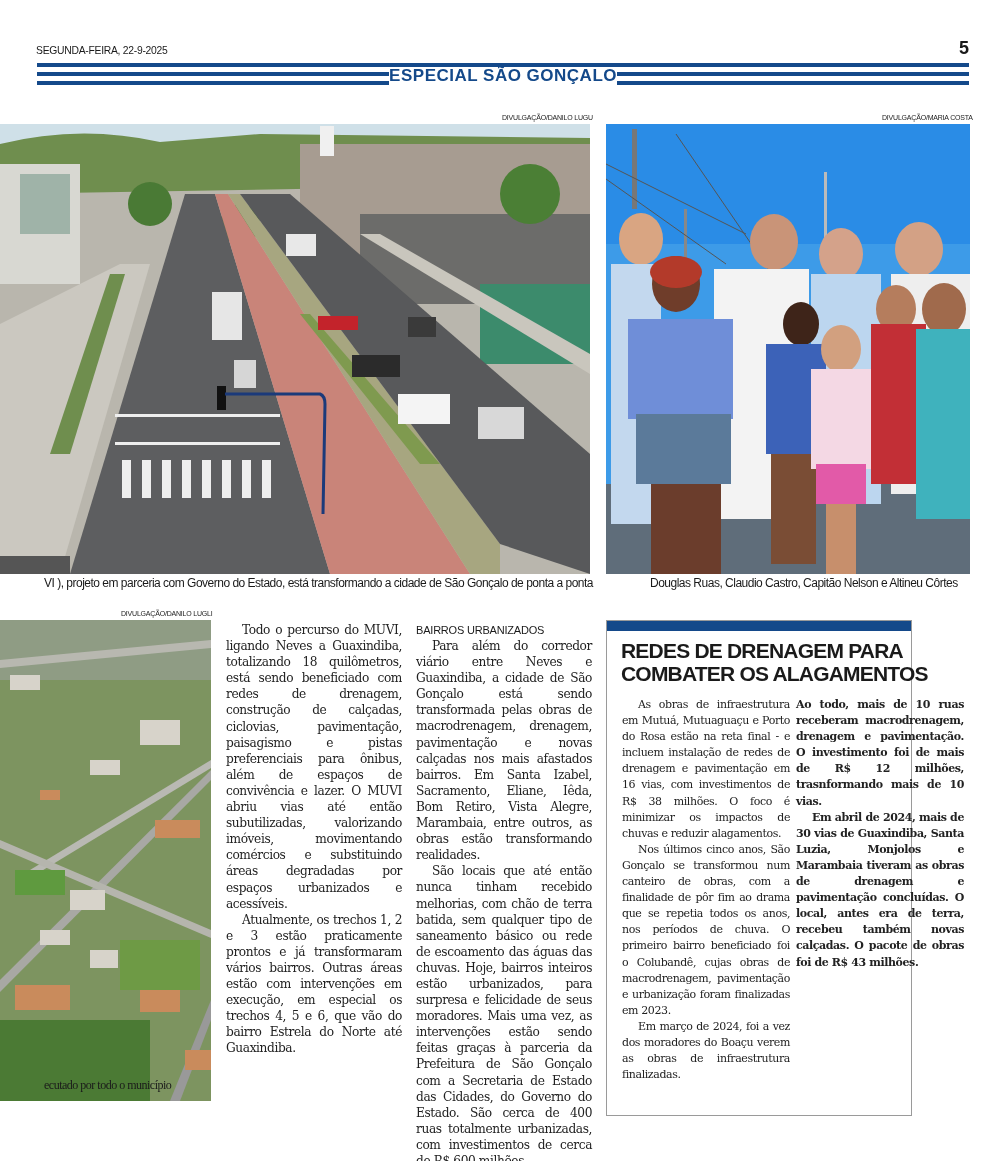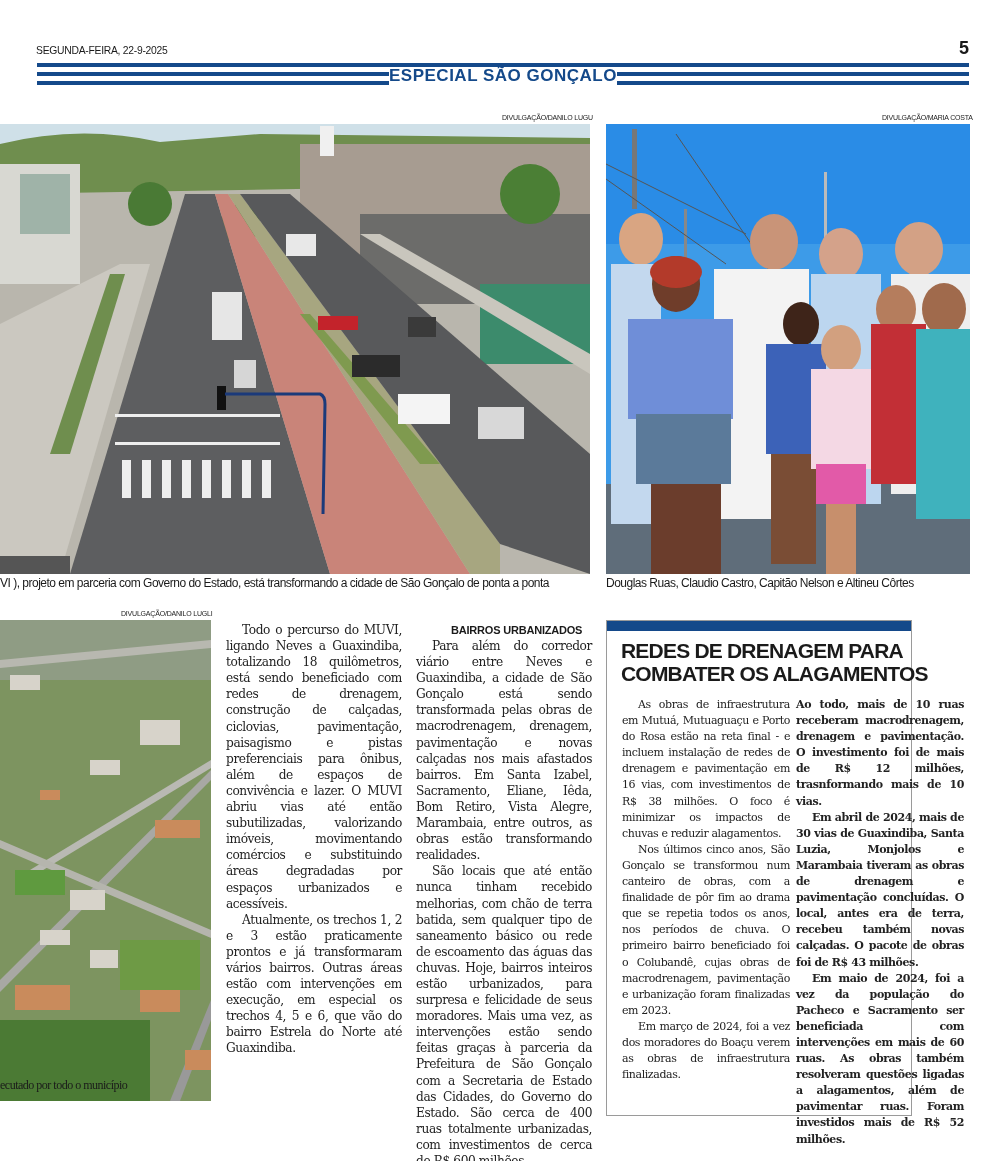--- a/index.html
+++ b/index.html
@@ -8,33 +8,33 @@
 
     .header-date { position: absolute; left: 36px; top: 44px; font-family: "Liberation Sans", sans-serif; font-size: 11.5px; letter-spacing: -0.3px; color: #1a1a1a; transform: scaleX(0.9); transform-origin: left; }
     .page-number { position: absolute; right: 38px; top: 38px; font-family: "Liberation Sans", sans-serif; font-size: 18px; font-weight: bold; color: #1a1a1a; }
 
     .stripe { position: absolute; height: 4px; background: #14498a; }
     .stripe.full { left: 37px; width: 932px; top: 63px; }
     .stripe.l1 { left: 37px; width: 352px; top: 72px; }
     .stripe.l2 { left: 37px; width: 352px; top: 81px; }
     .stripe.r1 { left: 617px; width: 352px; top: 72px; }
     .stripe.r2 { left: 617px; width: 352px; top: 81px; }
-    .section-title { position: absolute; left: 389px; width: 228px; top: 66px; text-align: left; font-family: "Liberation Sans", sans-serif; font-weight: bold; font-size: 17px; color: #14498a; letter-spacing: 0.5px; }
+    .section-title { position: absolute; left: 389px; width: 228px; top: 66px; text-align: right; font-family: "Liberation Sans", sans-serif; font-weight: bold; font-size: 17px; color: #14498a; letter-spacing: 0.5px; }
 
     .credit { position: absolute; font-family: "Liberation Sans", sans-serif; font-size: 7px; color: #1a1a1a; text-transform: uppercase; letter-spacing: -0.2px; }
 
     .photo { position: absolute; overflow: hidden; }
     .photo svg { width: 100%; height: 100%; display: block; }
 
-    .caption { position: absolute; font-family: "Liberation Sans", sans-serif; font-size: 12px; color: #1a1a1a; letter-spacing: -0.5px; white-space: nowrap; }
+    .caption { position: absolute; font-family: "Liberation Sans", sans-serif; font-size: 12px; color: #1a1a1a; letter-spacing: -0.5px; white-space: nowrap; margin-left: 44px; }
 
     .col { position: absolute; font-family: "DejaVu Serif", serif; font-size: 12.2px; line-height: 16.1px; color: #222; text-align: justify; letter-spacing: -0.4px; }
     .col p { text-indent: 16px; }
     .col p.noindent { text-indent: 0; }
-    .subhead { font-family: "Liberation Sans", sans-serif; font-weight: bold; font-size: 11px; letter-spacing: -0.2px; color: #1a1a1a; line-height: 16px; text-indent: 0; margin-left: 35px; }
+    .subhead { font-family: "Liberation Sans", sans-serif; font-weight: normal; font-size: 11px; letter-spacing: -0.2px; color: #1a1a1a; line-height: 16px; text-indent: 0; }
 
     .box { position: absolute; left: 606px; top: 620px; width: 306px; height: 496px; border: 1px solid #9a9a9a; }
     .box-bar { position: absolute; left: 0; top: 0; width: 100%; height: 10px; background: #14498a; }
     .box-title { position: absolute; left: 14px; top: 18px; width: 340px; font-family: "Liberation Sans", sans-serif; font-weight: bold; font-size: 21px; line-height: 23px; color: #1a1a1a; letter-spacing: -0.8px; }
     .box .col { font-size: 11px; }
   </style>
 </head>
 <body>
 
 <div class="header-date">SEGUNDA-FEIRA, 22-9-2025</div>
@@ -198,15 +198,14 @@
     <div>COMBATER OS ALAGAMENTOS</div>
   </div>
   <div class="col" style="left:15px; top:76px; width:168px;">
     <p>As obras de infraestrutura em Mutuá, Mutuaguaçu e Porto do Rosa estão na reta final - e incluem instalação de redes de drenagem e pavimentação em 16 vias, com investimentos de R$ 38 milhões. O foco é minimizar os impactos de chuvas e reduzir alagamentos.</p>
     <p>Nos últimos cinco anos, São Gonçalo se transformou num canteiro de obras, com a finalidade de pôr fim ao drama que se repetia todos os anos, nos períodos de chuva. O primeiro bairro beneficiado foi o Colubandê, cujas obras de macrodrenagem, pavimentação e urbanização foram finalizadas em 2023.</p>
     <p>Em março de 2024, foi a vez dos moradores do Boaçu verem as obras de infraestrutura finalizadas.</p>
   </div>
   <div class="col" style="left:189px; top:76px; width:168px;font-weight:bold;">
     <p class="noindent">Ao todo, mais de 10 ruas receberam macrodrenagem, drenagem e pavimentação. O investimento foi de mais de R$ 12 milhões, trasnformando mais de 10 vias.</p>
     <p>Em abril de 2024, mais de 30 vias de Guaxindiba, Santa Luzia, Monjolos e Marambaia tiveram as obras de drenagem e pavimentação concluídas. O local, antes era de terra, recebeu também novas calçadas. O pacote de obras foi de R$ 43 milhões.</p>
-    <p>Em maio de 2024, foi a vez da população do Pacheco e Sacramento ser beneficiada com intervenções em mais de 60 ruas. As obras também resolveram questões ligadas a alagamentos, além de pavimentar ruas. Foram investidos mais de R$ 52 milhões.</p>
   </div>
 </div>
 
 </body></html>

